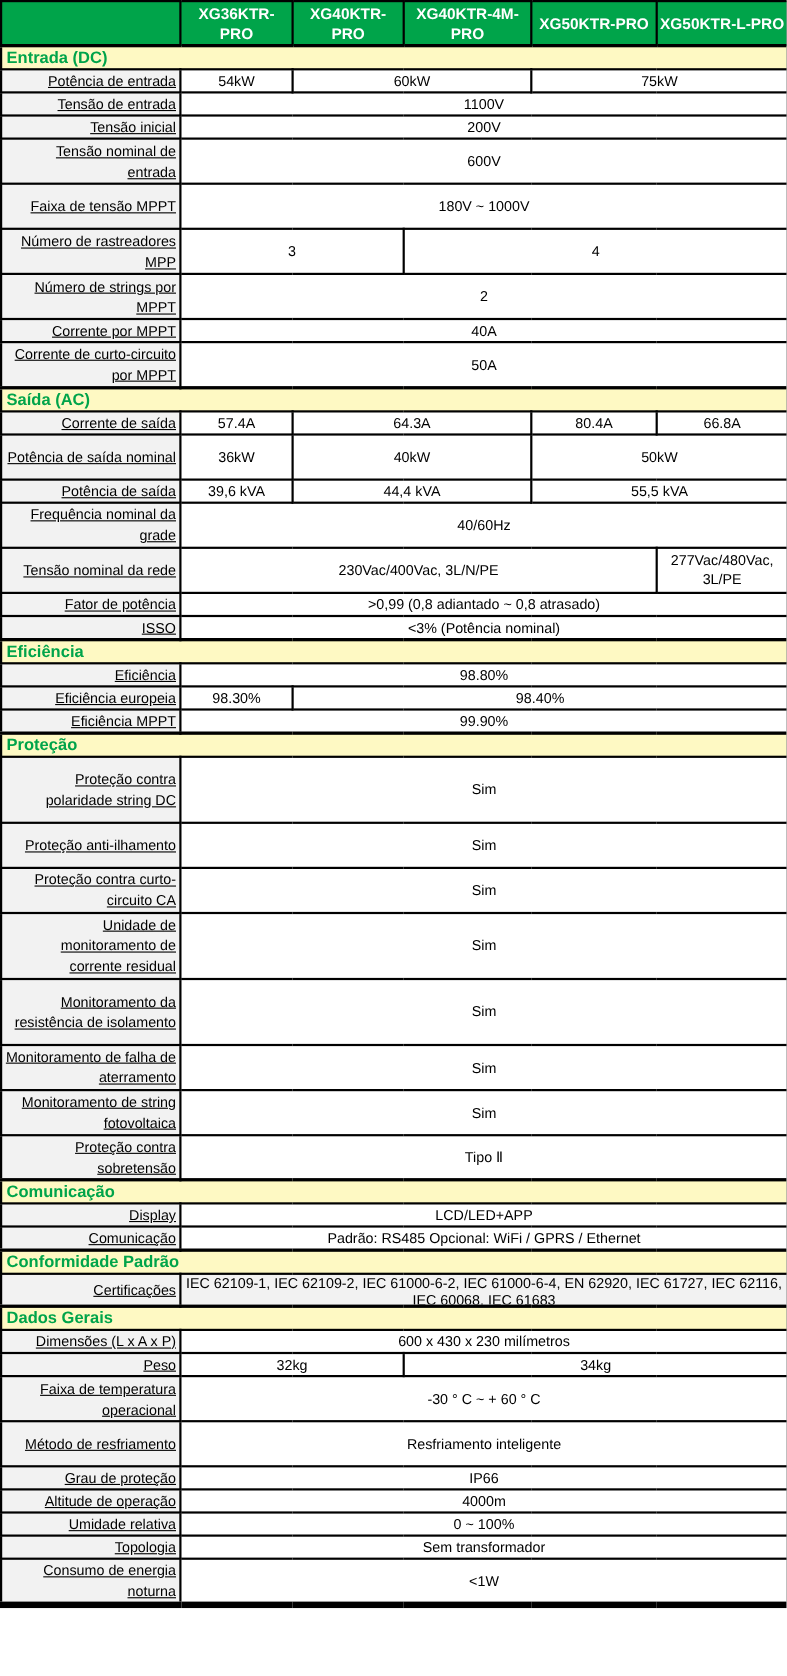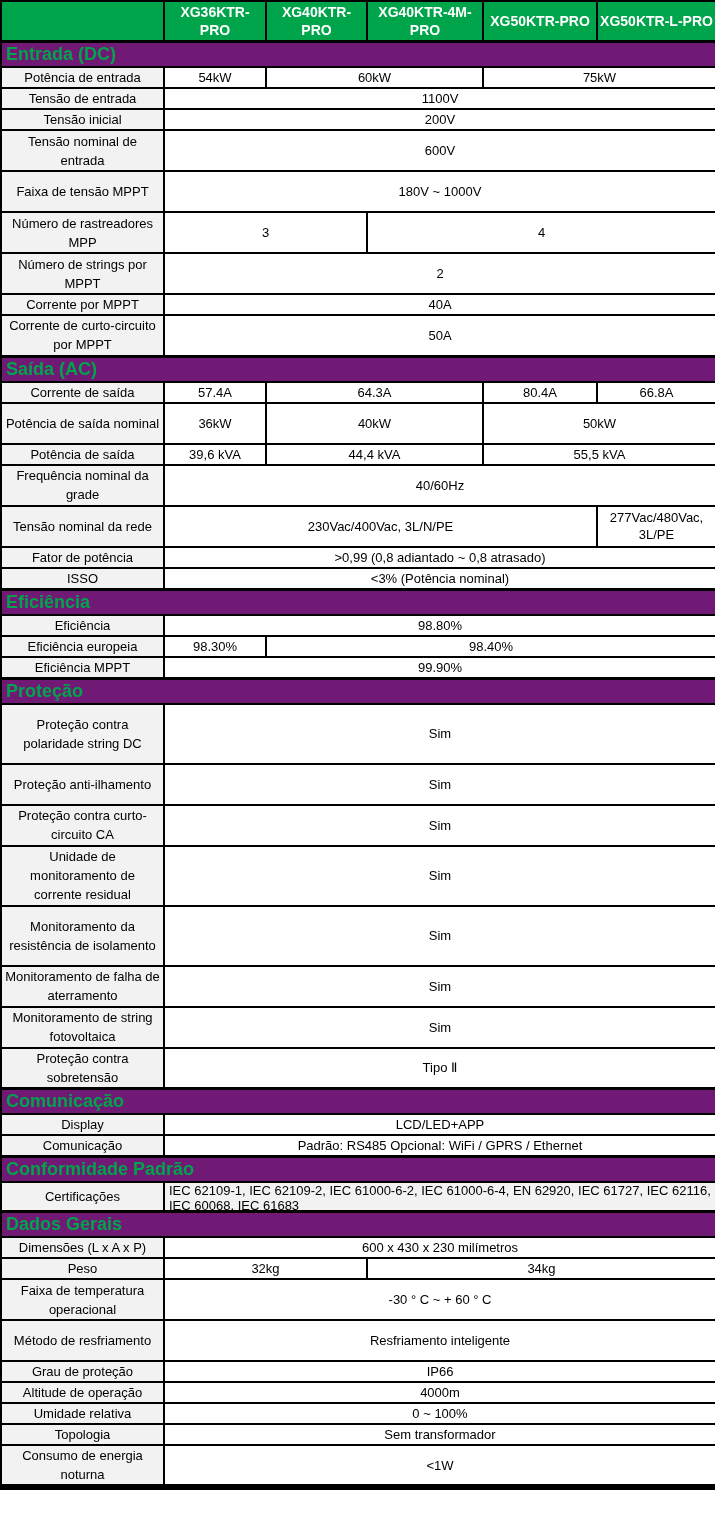--- a/index.html
+++ b/index.html
@@ -33,54 +33,55 @@
     font-size: 14px;
     line-height: 18px;
     height: 40px;
     text-align: center;
     border-bottom: 3px solid var(--line, #000);
     padding: 1px 2px;
   }
 
   tr.sec td {
     border-top: 3px solid var(--line, #000);
-    background: #701a75;
+    background: #fef9c3;
     color: var(--green, #00A44A);
     font-weight: bold;
-    font-size: 18px;
+    font-size: 15px;
     text-align: left;
     height: 21px;
     padding: 1px 4px;
   }
 
   td.label {
     background: var(--label-bg, #F2F2F2);
-    text-align: center;
+    text-align: right;
     line-height: 19px;
     padding: 0 3px;
+    text-decoration: underline;
   }
   td.val {
     background: #ffffff;
     text-align: center;
     line-height: 17px;
     padding: 0 2px;
   }
   td.val.gray { background: var(--label-bg, #F2F2F2); }
 
   tr.r1 > td { height: 21px; }
   tr.r2 > td { height: 41px; }
   tr.r3 > td { height: 60px; }
   tr.clip > td { height: 29px; }
 
   .clipbox {
     height: 27px;
     overflow: hidden;
     line-height: 15px;
     font-size: 13px;
-    text-align: left;
+    text-align: center;
     padding: 0 2px;
   }
 
   tbody tr:last-child > td { border-bottom: 6px solid var(--line, #000); }
 </style>
 </head>
 <body>
 
 <table class="spec">
   <colgroup>

